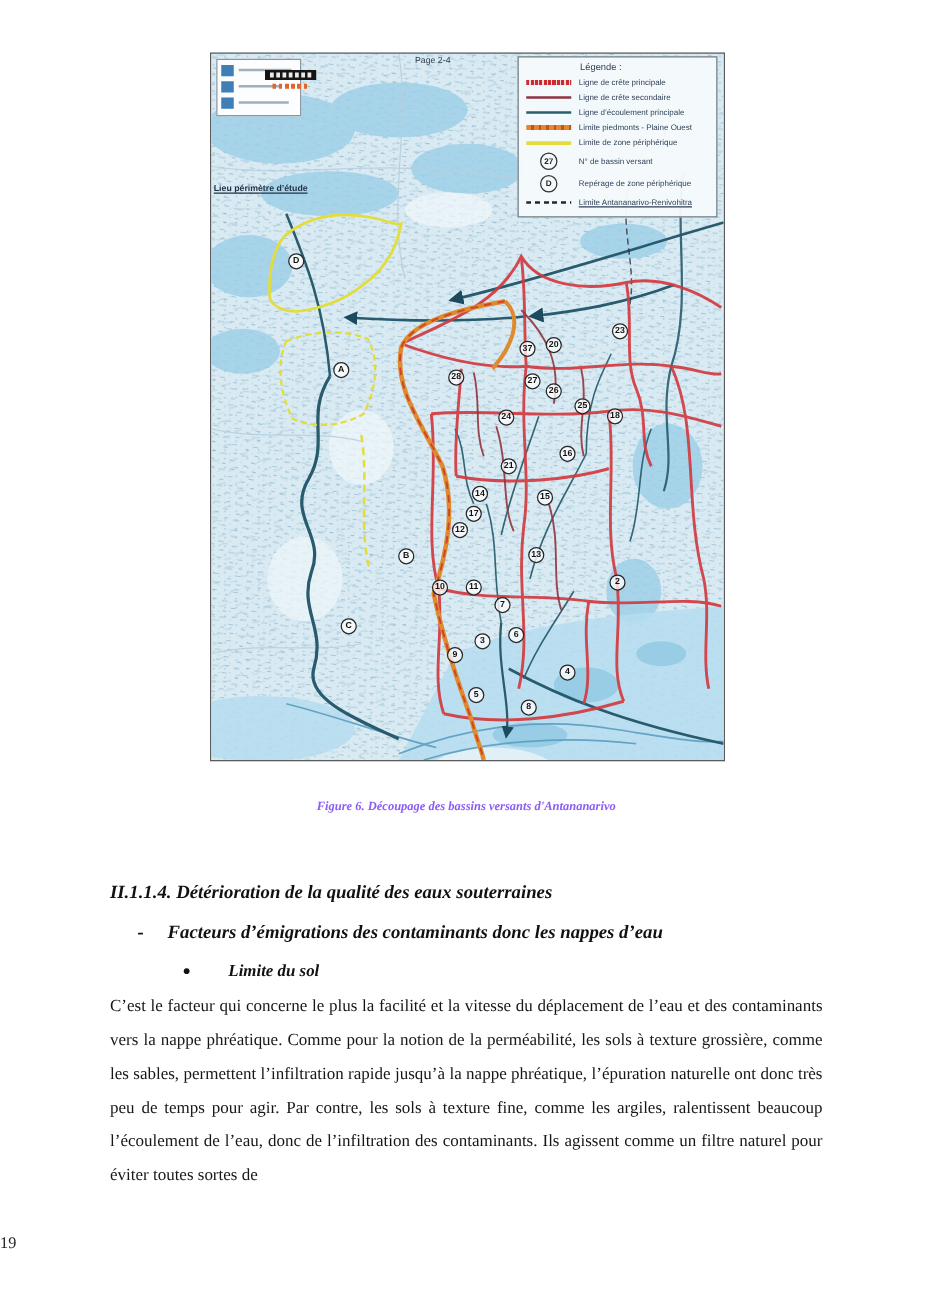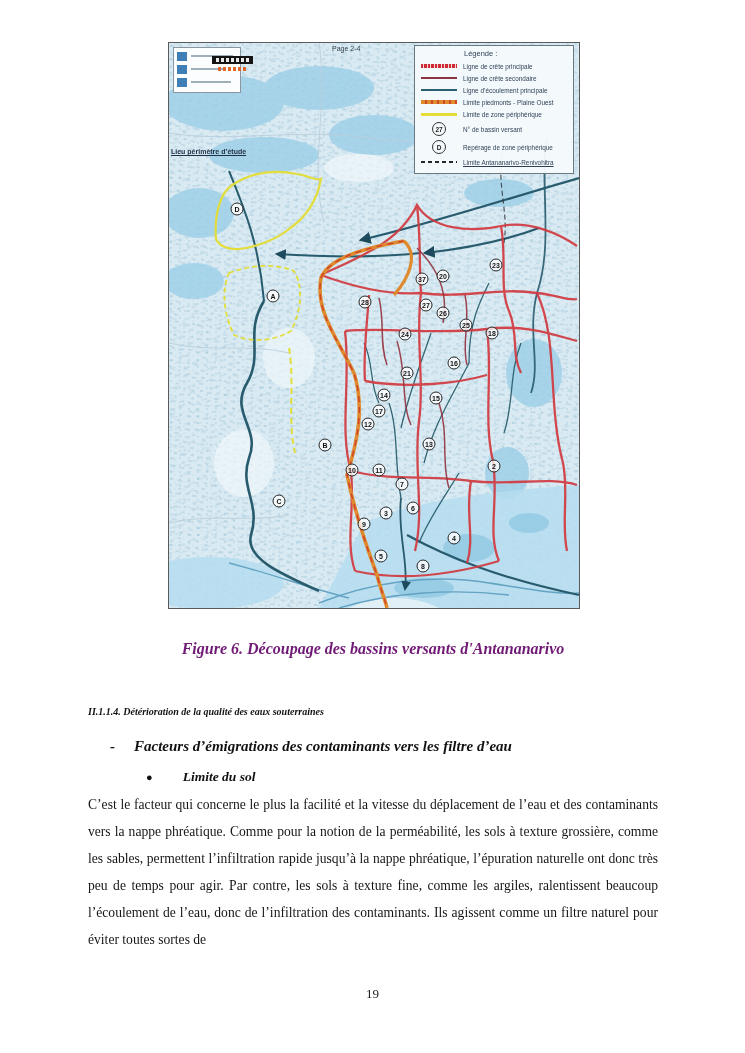--- a/index.html
+++ b/index.html
@@ -46,30 +46,30 @@
 
   
   .marker{position:absolute;width:13px;height:13px;border:1px solid #262626;border-radius:50%;
           background:rgba(252,253,254,.78);color:#101010;font-size:7px;font-weight:bold;
           font-family:"Liberation Sans",sans-serif;display:flex;align-items:center;justify-content:center;
           transform:translate(-50%,-50%);box-sizing:border-box;}
   .marker.zone{background:rgba(250,252,250,.85);}
 
   
   .caption{position:absolute;left:88px;top:640px;width:570px;text-align:center;
-           font-size:16px;font-weight:bold;font-style:italic;color:#701a75;}
-  .heading{position:absolute;left:88px;top:706px;font-size:10px;font-weight:bold;font-style:italic;color:#111;}
+           font-size:10px;font-weight:bold;font-style:italic;color:#8b5cf6;}
+  .heading{position:absolute;left:88px;top:706px;font-size:15px;font-weight:bold;font-style:italic;color:#111;}
   .subitem{position:absolute;left:110px;top:738px;font-size:15px;font-weight:bold;font-style:italic;color:#111;
            display:flex;gap:19px;}
   .bulletline{position:absolute;left:146px;top:769px;font-size:13.5px;font-weight:bold;font-style:italic;color:#111;
               display:flex;align-items:center;gap:30px;}
   .bullet-glyph{font-size:11px;font-style:normal;}
   .bodytext{position:absolute;left:88px;top:791px;width:570px;font-size:13.6px;line-height:27px;
             text-align:justify;color:#161616;}
-  .pagenum{position:absolute;left:0;top:986px;width:745px;text-align:center;font-size:13px;color:#222;}
+  .pagenum{position:absolute;left:0;top:986px;width:745px;text-align:left;font-size:13px;color:#222;}
 </style>
 </head>
 <body>
 
 <div class="page">
 
   <div class="map-fig">
     <svg class="map-art" viewBox="0 0 410 565" preserveAspectRatio="none">
       <defs>
         <pattern id="sp1" width="9" height="7" patternUnits="userSpaceOnUse">
@@ -303,21 +303,21 @@
         <span class="marker zone" style="left: 110px; top: 458px;">C</span>
       </div>
   </div>
 
   <div class="caption">Figure 6. Découpage des bassins versants d'Antananarivo</div>
 
   <div class="heading">II.1.1.4. Détérioration de la qualité des eaux souterraines</div>
 
   <div class="subitem">
     <span>-</span>
-    <span>Facteurs d’émigrations des contaminants vers les filtre d’eau</span>
+    <span>Facteurs d’émigrations des contaminants donc les nappes d’eau</span>
   </div>
 
   <div class="bulletline">
     <span class="bullet-glyph">●</span>
     <span>Limite du sol</span>
   </div>
 
   <div class="bodytext">C’est le facteur qui concerne le plus la facilité et la vitesse du déplacement de l’eau et des contaminants vers la nappe phréatique. Comme pour la notion de la perméabilité, les sols à texture grossière, comme les sables, permettent l’infiltration rapide jusqu’à la nappe phréatique, l’épuration naturelle ont donc très peu de temps pour agir. Par contre, les sols à texture fine, comme les argiles, ralentissent beaucoup l’écoulement de l’eau, donc de l’infiltration des contaminants. Ils agissent comme un filtre naturel pour éviter toutes sortes de</div>
 
   <div class="pagenum">19</div>

